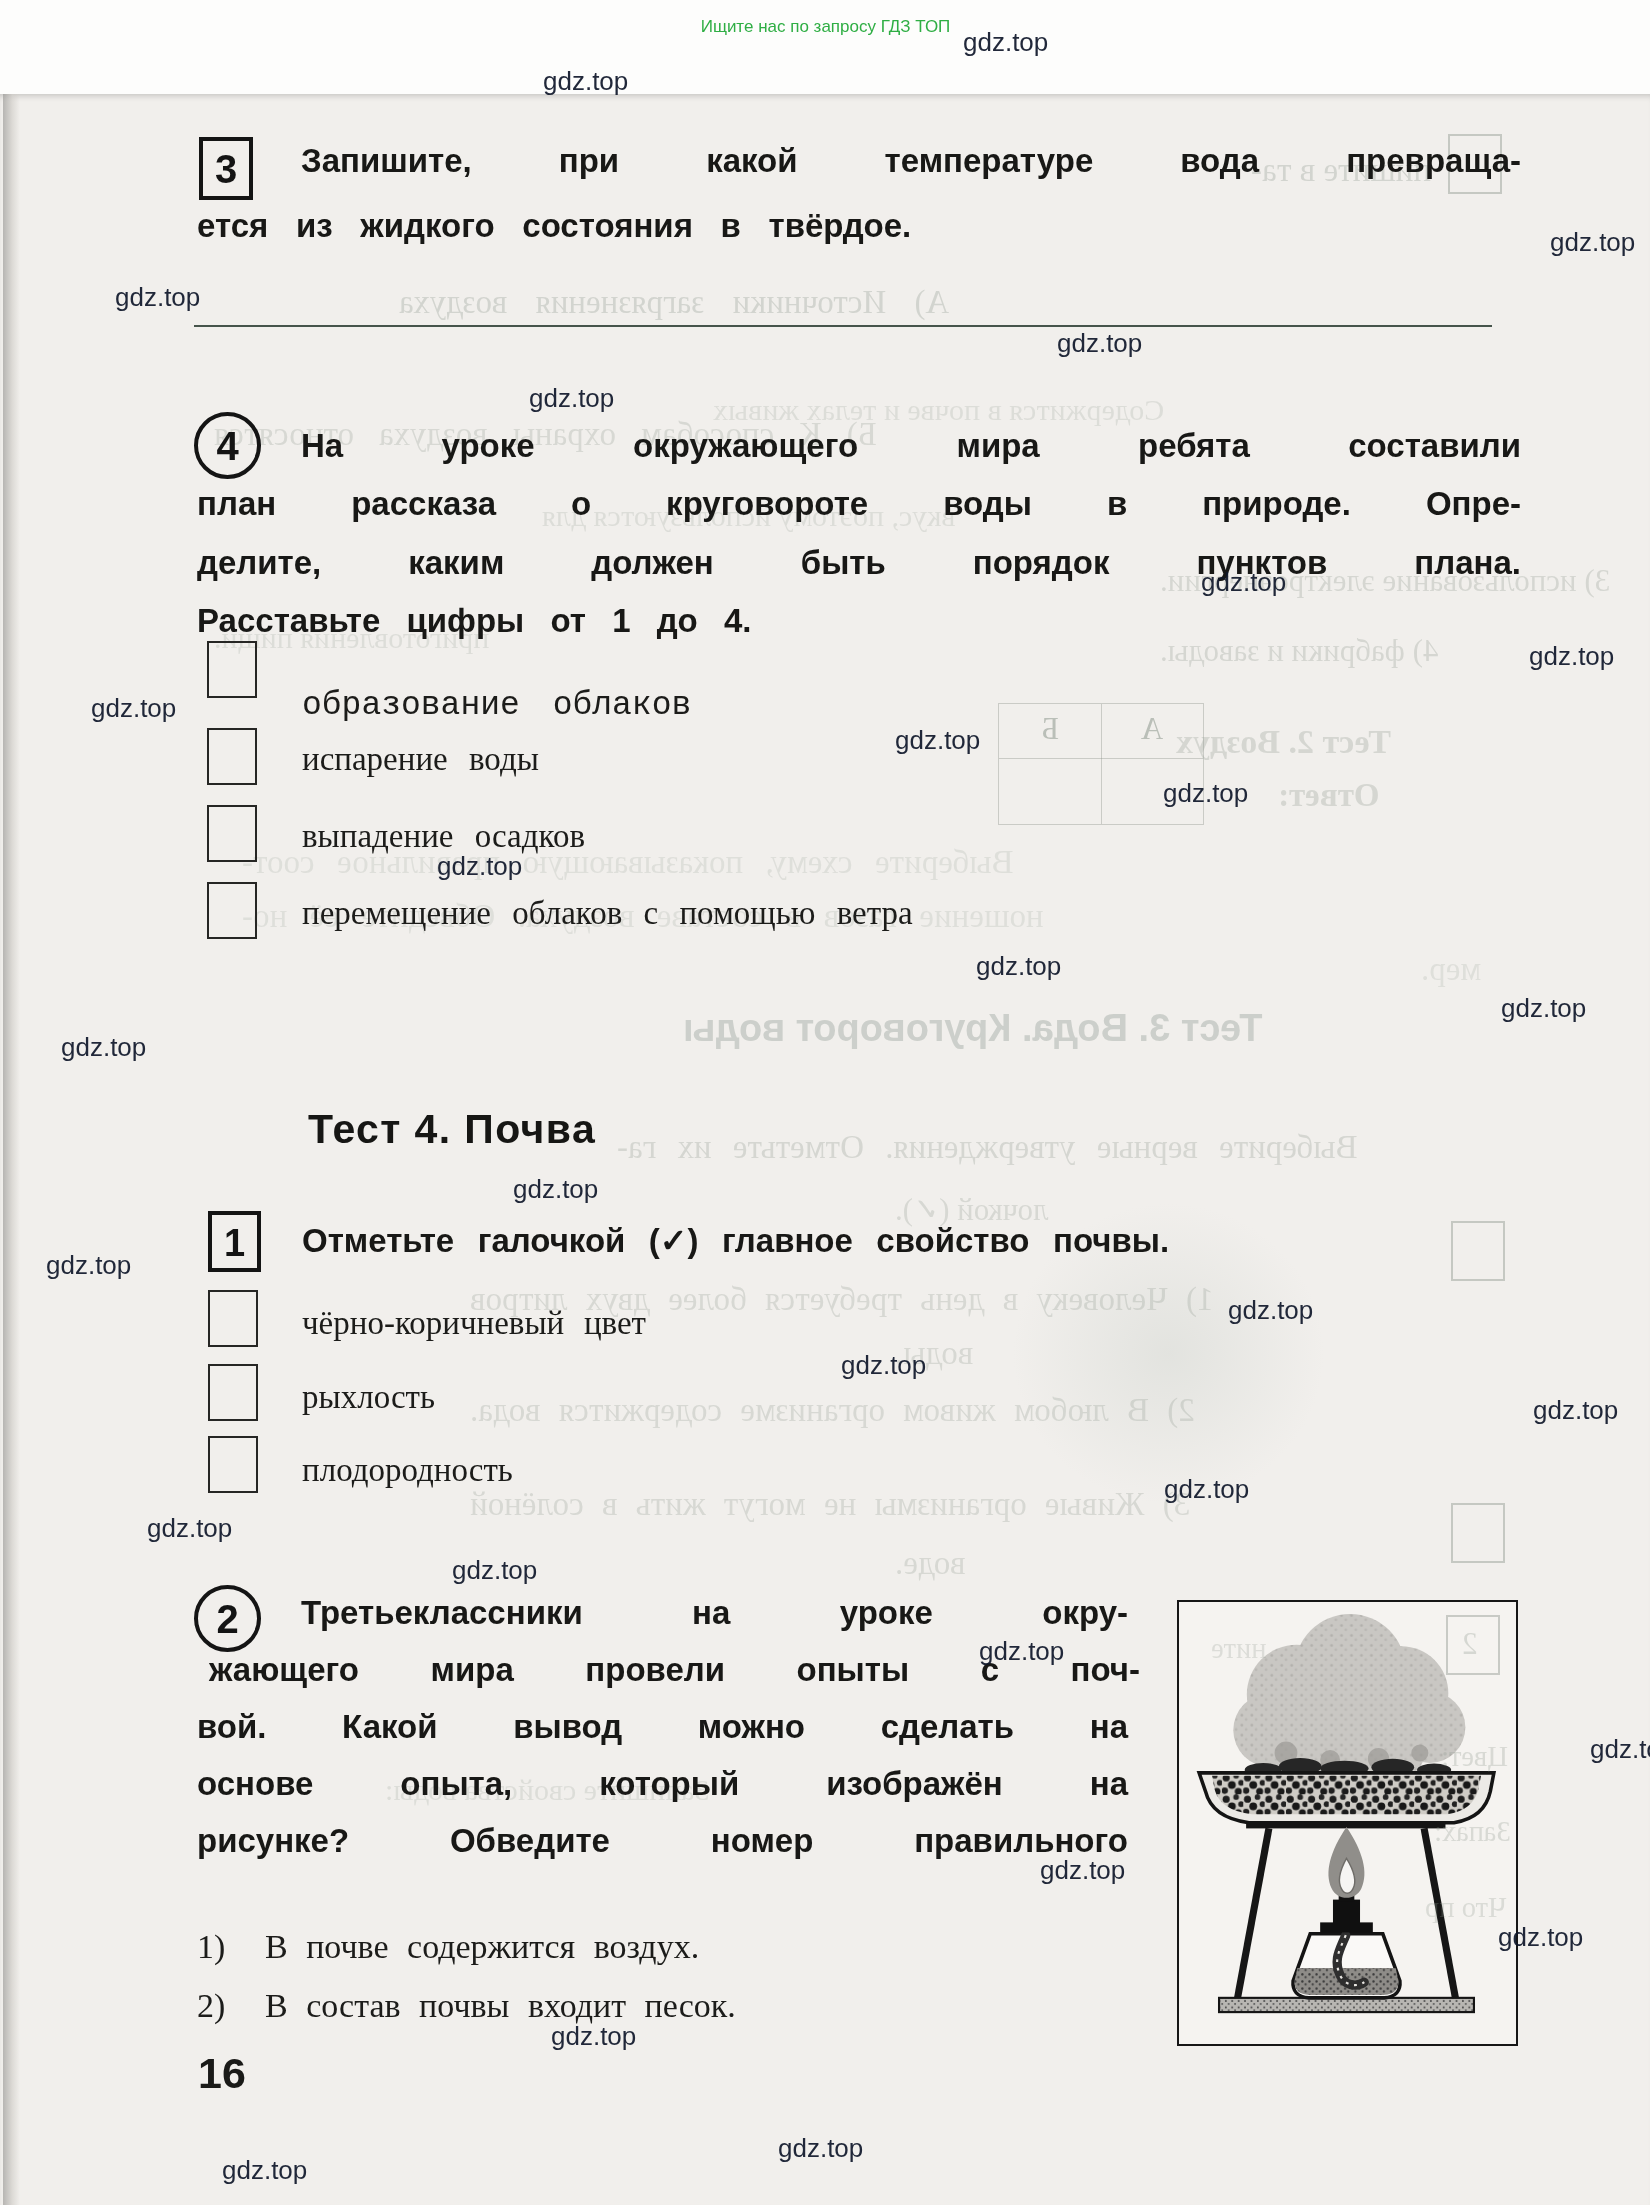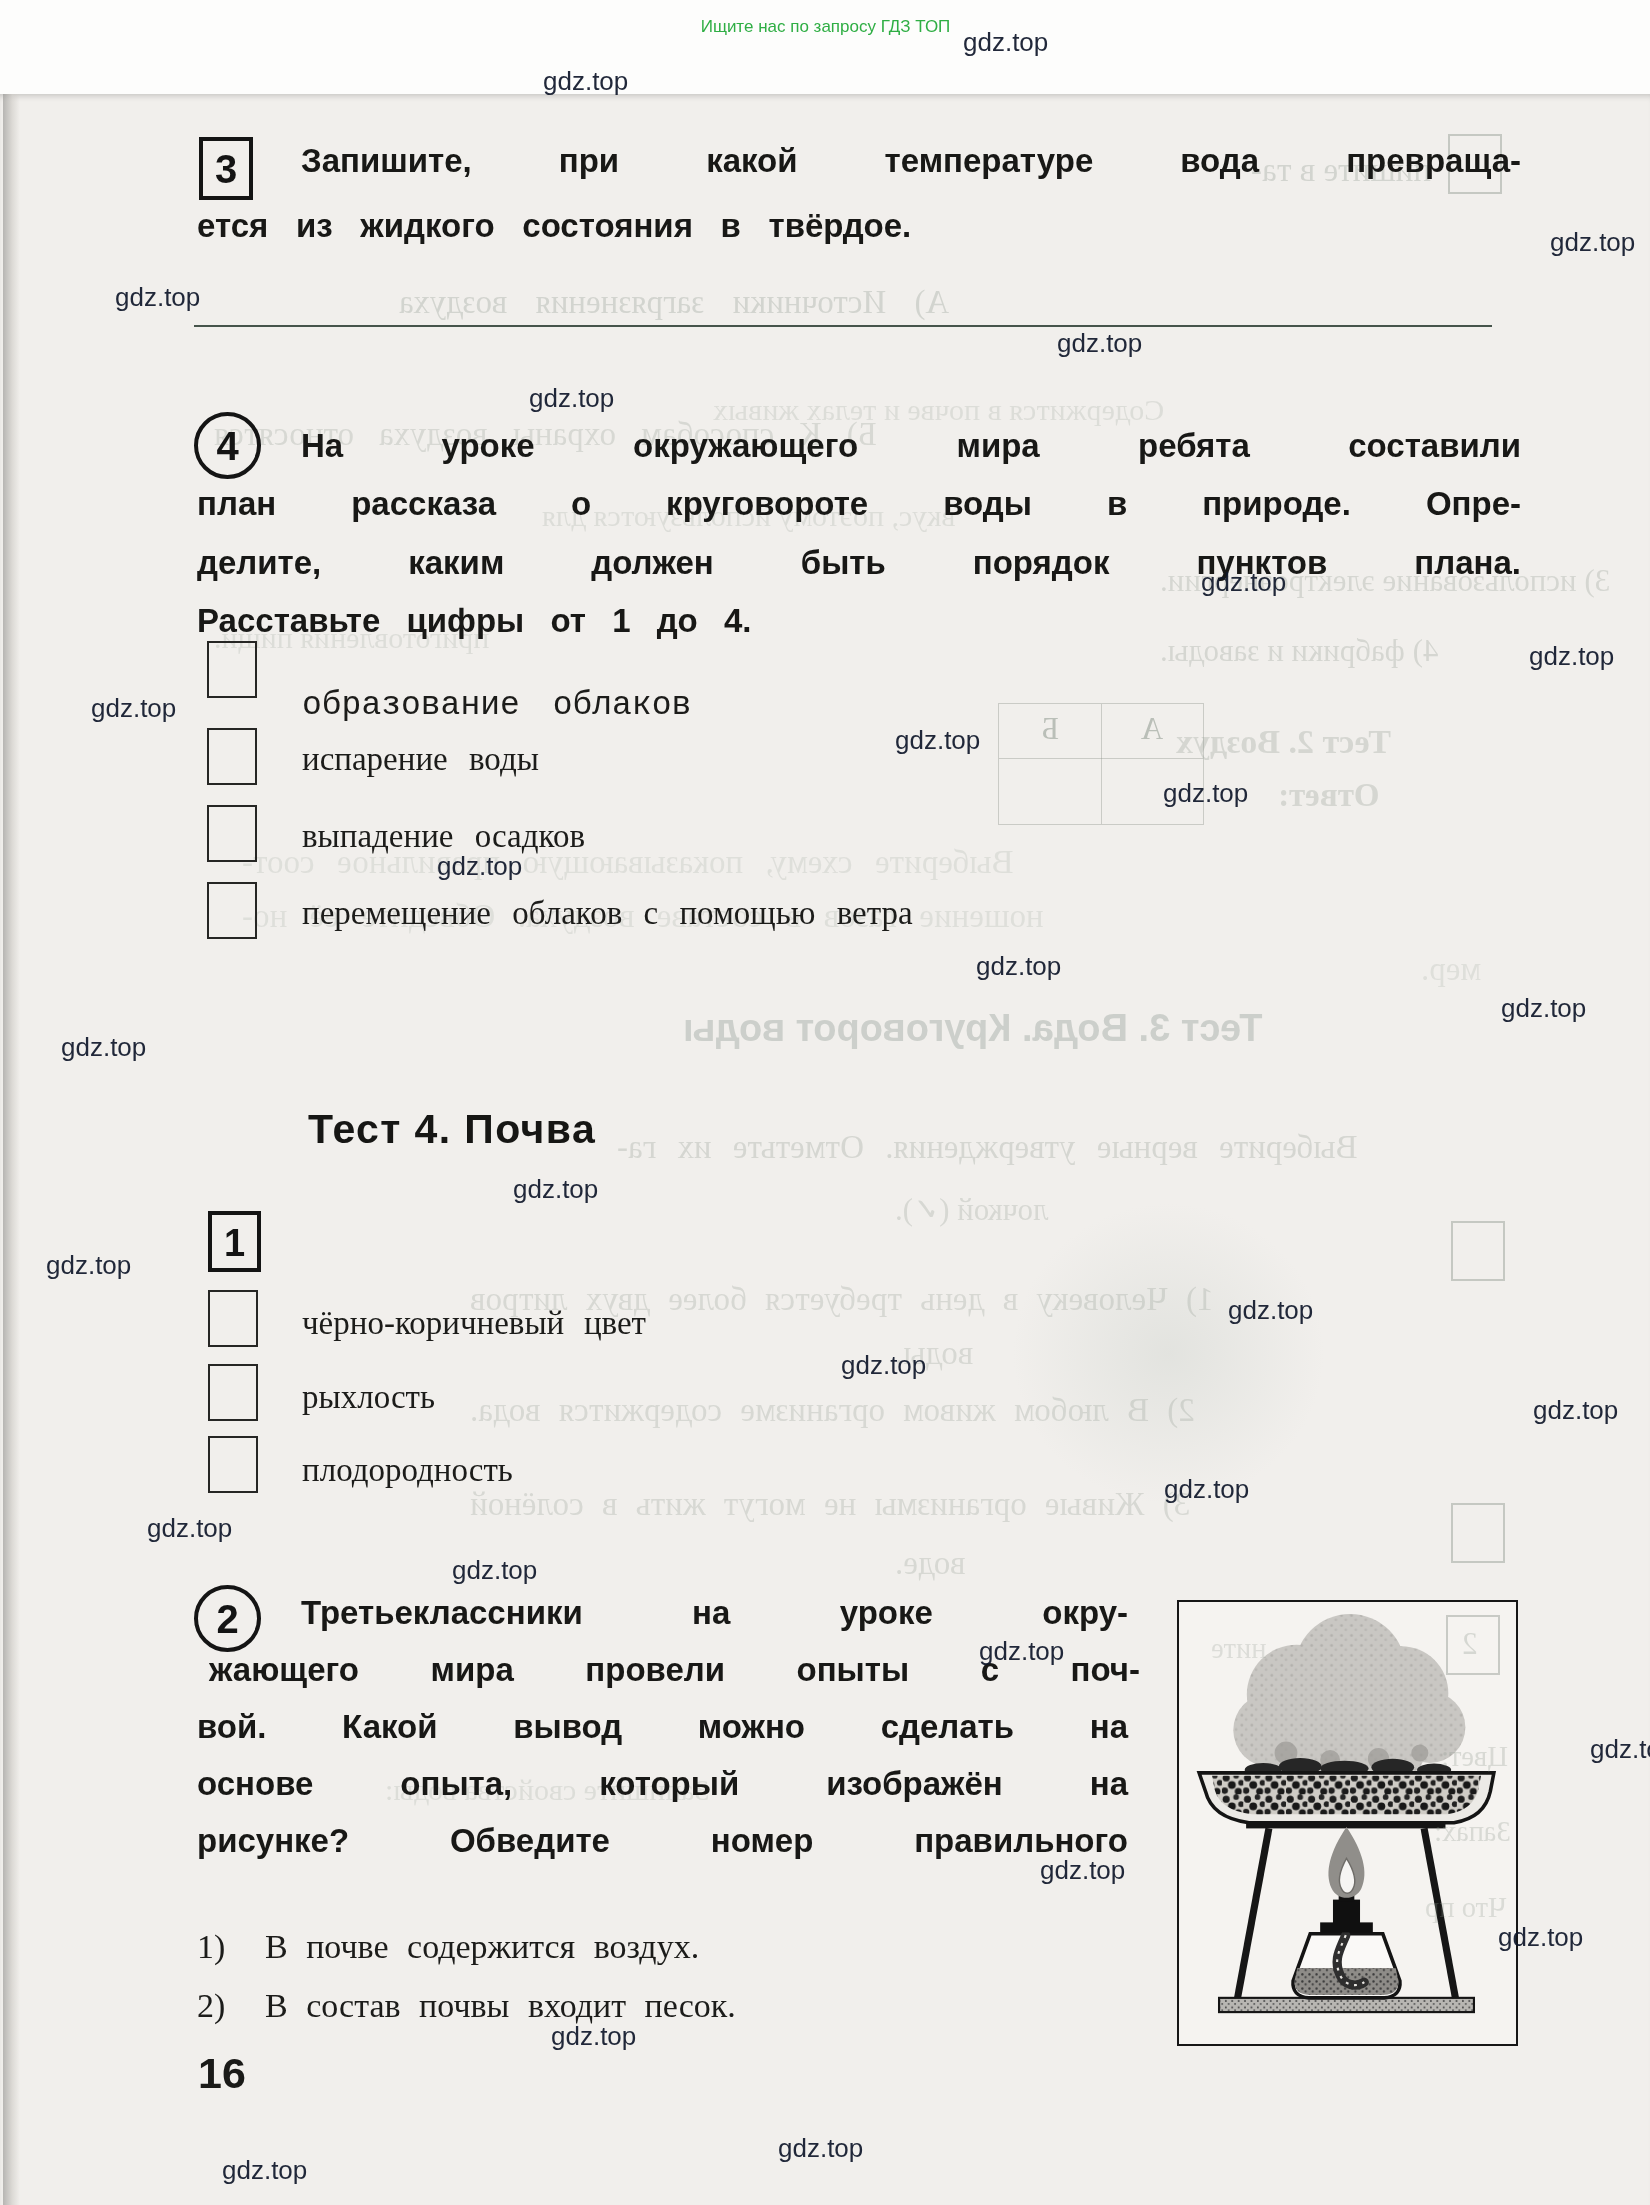--- a/index.html
+++ b/index.html
@@ -88,20 +88,21 @@
   <div class="cb" style="left:207px;top:805px;"></div>
   <div class="serifline" style="left:302px;top:818px;word-spacing:13px;">выпадение осадков</div>
   <div class="cb" style="left:207px;top:882px;"></div>
   <div class="serifline" style="left:302px;top:895px;word-spacing:13px;">перемещение облаков с помощью ветра</div>
 
   <div class="testtitle">Тест 4. Почва</div>
 
   <div class="numbox" style="left:208px;top:1211px;width:53px;height:61px;font-size:38px;line-height:56px;">
     <span>1</span>
   </div>
+  <div class="qline" style="left:302px;top:1220px;width:1218px;word-spacing:14.3px;">Отметьте галочкой (✓) главное свойство почвы.</div>
 
   <div class="cb" style="left:208px;top:1290px;"></div>
   <div class="serifline" style="left:302px;top:1305px;word-spacing:11.4px;">чёрно-коричневый цвет</div>
   <div class="cb" style="left:208px;top:1364px;"></div>
   <div class="serifline" style="left:302px;top:1379px;word-spacing:11.4px;">рыхлость</div>
   <div class="cb" style="left:208px;top:1436px;"></div>
   <div class="serifline" style="left:302px;top:1452px;word-spacing:11.4px;">плодородность</div>
 
   <div class="numcirc" style="left:194px;top:1585px;width:67px;height:67px;font-size:40px;line-height:61px;">
     <span>2</span>

